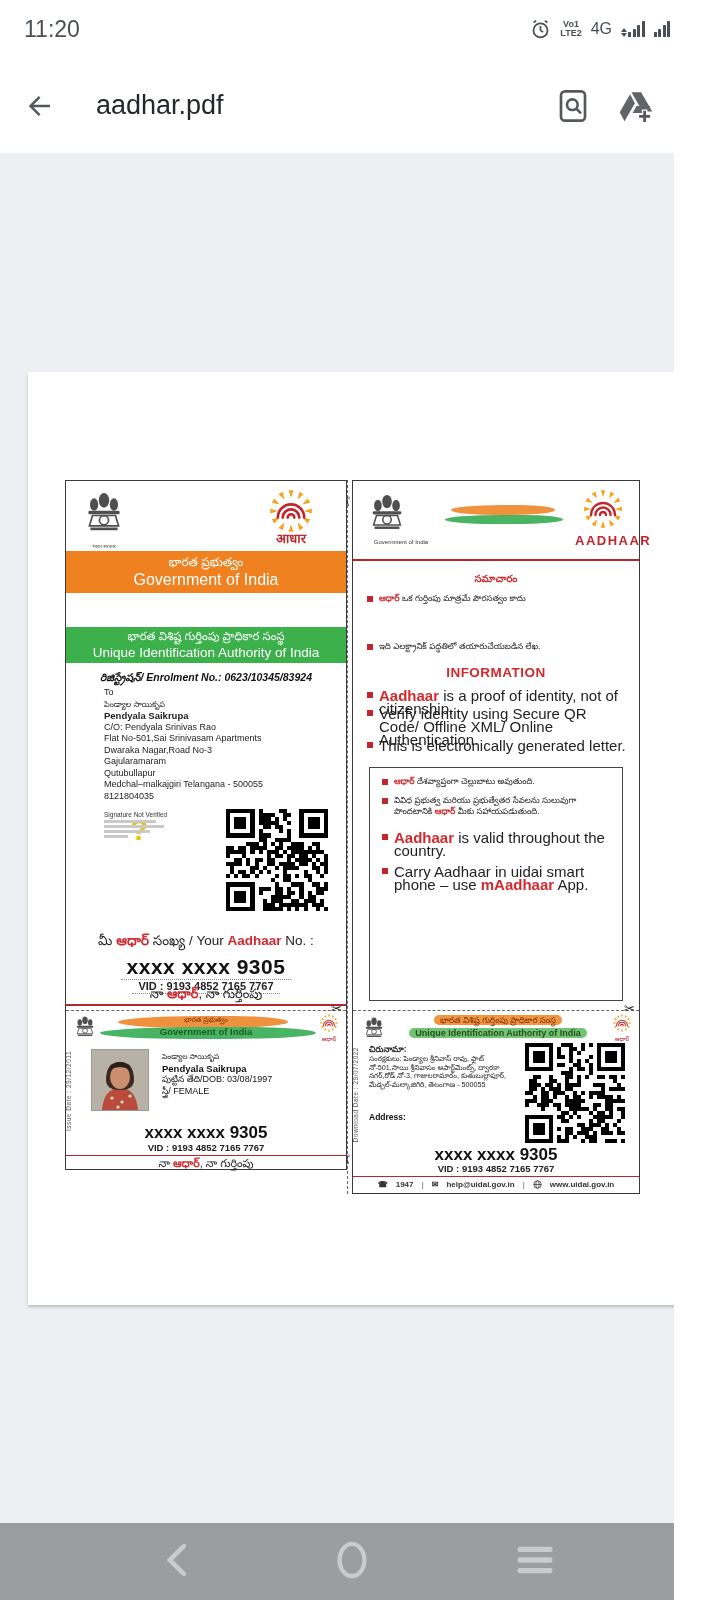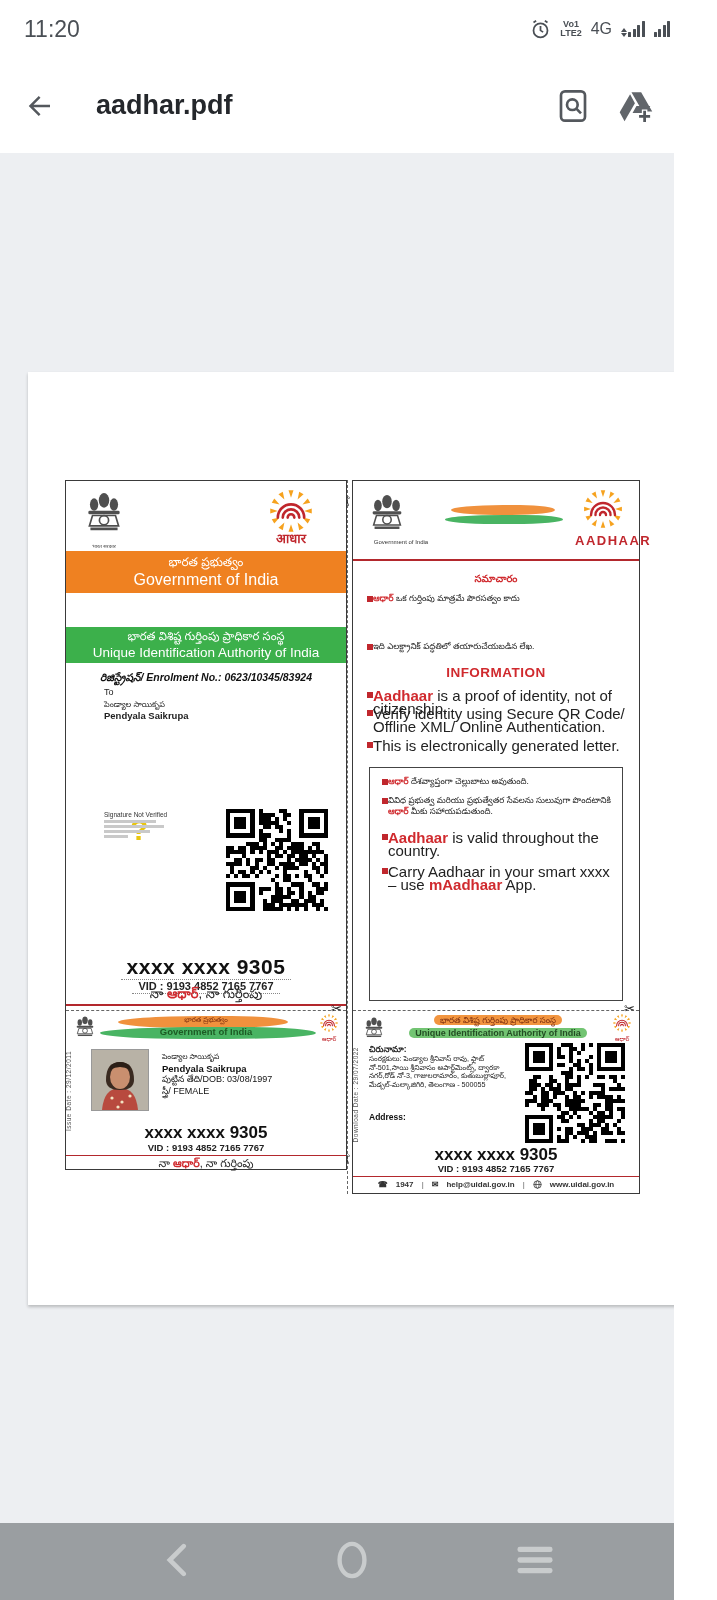--- a/index.html
+++ b/index.html
@@ -17,21 +17,21 @@
   .sigbars i{display:block;width:3px;background:#4a4f55;border-radius:.5px;}
   .sigarrows{display:flex;flex-direction:column;justify-content:flex-end;height:16px;margin-right:1px;}
   .sigarrows b{width:0;height:0;border-left:3px solid transparent;border-right:3px solid transparent;}
   .arr-up{border-bottom:4px solid #4a4f55;margin-bottom:1px;}
   .arr-dn{border-top:4px solid #4a4f55;}
   .battery{width:14px;height:24px;border:2px solid #4a4f55;border-radius:3px;position:relative;}
   .battery:before{content:"";position:absolute;left:2px;top:-5px;right:2px;height:3px;background:#4a4f55;border-radius:1px;}
   .battery i{position:absolute;left:1px;right:1px;bottom:1px;height:70%;background:#4a4f55;border-radius:1px;}
 
   
-  .appbar{position:absolute;left:0;top:58px;width:717px;height:95px;background:#fff;display:flex;align-items:center;font-weight:bold;}
+  .appbar{position:absolute;left:0;top:58px;width:717px;height:95px;background:#fff;display:flex;align-items:center;}
   .iconbtn{border:none;background:none;padding:0;cursor:pointer;display:flex;align-items:center;justify-content:center;}
   .back{width:80px;height:60px;}
   .title{font-size:27px;color:#24272b;margin-left:16px;flex:0 1 auto;}
   .ab-spacer{flex:1;}
   .ab-right{display:flex;align-items:center;gap:30px;margin-right:22px;}
 
   
   .viewer{position:absolute;left:0;top:153px;width:717px;height:1370px;background:#edeff2;}
   .sheet{position:absolute;left:28px;top:219px;width:660px;height:933px;background:#fff;box-shadow:0 2px 3px rgba(0,0,0,.22);}
 
@@ -70,21 +70,21 @@
 
   
   .gov-cap{position:absolute;left:8px;top:58px;width:80px;font-size:6px;color:#333;text-align:center;}
   .swoosh{position:absolute;overflow:visible;}
   .swoosh .o,.swoosh .g{position:absolute;border-radius:60% 40% 50% 50%/60%;filter:blur(.4px);}
   .swoosh .o{background:#f0913d;}
   .swoosh .g{background:#49b463;}
   .wordmark{position:absolute;font-size:13px;font-weight:bold;color:#c0272d;letter-spacing:1.5px;}
   .h-te{position:absolute;left:0;width:100%;text-align:center;color:#d02a2e;font-size:10px;font-weight:bold;}
   .h-en{position:absolute;left:0;width:100%;text-align:center;color:#d02a2e;font-size:13.5px;font-weight:bold;letter-spacing:.5px;}
-  .blt{position:absolute;display:flex;color:#222;}
+  .blt{position:absolute;display:flex;gap:6px;color:#222;}
   .blt .sq{flex:0 0 auto;width:6px;height:6px;background:#c0272d;margin-top:3px;}
   .blt.te{font-size:8.5px;line-height:11px;}
   .blt.en{font-size:15px;line-height:13px;}
   .infobox{position:absolute;left:16px;top:286px;width:254px;height:234px;border:1.2px solid #444;}
   .infobox .blt{position:static;margin:8px 10px 0 12px;}
 
   
   .vdate{position:absolute;left:-1px;font-size:6.5px;color:#555;writing-mode:vertical-rl;transform:rotate(180deg);letter-spacing:.5px;}
   .cardband-te{position:absolute;font-size:7px;color:#7c2d0e;text-align:center;}
   .cardband-en{position:absolute;font-weight:bold;text-align:center;}
@@ -242,20 +242,29 @@
           <div class="te" style="font-size:11.5px;line-height:15px;">భారత విశిష్ట గుర్తింపు ప్రాధికార సంస్థ</div>
           <div class="en" style="font-size:13.5px;line-height:17px;">Unique Identification Authority of India</div>
         </div>
 
         <div class="enrol">రిజిస్ట్రేషన్/ Enrolment No.: 0623/10345/83924</div>
 
         <div class="toblock">
           <div>To</div>
           <div class="nm-te">పెండ్యాల సాయికృప</div>
           <div class="nm-en">Pendyala Saikrupa</div>
+          <div>
+              <div>C/O: Pendyala Srinivas Rao</div>
+              <div>Flat No-501,Sai Srinivasam Apartments</div>
+              <div>Dwaraka Nagar,Road No-3</div>
+              <div>Gajularamaram</div>
+              <div>Qutubullapur</div>
+              <div>Medchal–malkajgiri Telangana - 500055</div>
+              <div>8121804035</div>
+            </div>
         </div>
 
         <div class="sig">
           <div class="qm">?</div>
           <div class="s1">Signature Not Verified</div>
           <div class="bar" style="width:52px"></div>
             <div class="bar" style="width:60px"></div>
             <div class="bar" style="width:46px"></div>
             <div class="bar" style="width:24px"></div>
         </div>
@@ -496,20 +505,21 @@
               <rect x="1" y="1" width="5" height="5" fill="#fff"></rect>
               <rect x="2" y="2" width="3" height="3" fill="#000"></rect>
               <rect x="18" y="0" width="7" height="7" fill="#000"></rect>
               <rect x="19" y="1" width="5" height="5" fill="#fff"></rect>
               <rect x="20" y="2" width="3" height="3" fill="#000"></rect>
               <rect x="0" y="18" width="7" height="7" fill="#000"></rect>
               <rect x="1" y="19" width="5" height="5" fill="#fff"></rect>
               <rect x="2" y="20" width="3" height="3" fill="#000"></rect>
             </svg></div>
 
+        <div class="aad-label"><span>మీ </span><span class="rd">ఆధార్</span><span> సంఖ్య / Your </span><span class="rd">Aadhaar</span><span> No. :</span></div>
         <div class="aad-num"><u>xxxx xxxx 9305</u></div>
         <div class="aad-vid"><u>VID : 9193 4852 7165 7767</u></div>
         <div class="slogan" style="top:505px;"><span>నా </span><span class="rd">ఆధార్</span><span>, నా గుర్తింపు</span></div>
         <div class="redline" style="top:523px;"></div>
         <div class="hcut" style="top:529px;"></div>
         <div class="sc" style="right:4px;top:520px;">✂</div>
 
         <div>
           <div class="swoosh" style="left:34px;top:535px;width:216px;height:26px;">
             <span class="o" style="left:18px;top:0;width:170px;height:12px;"></span>
@@ -651,21 +661,21 @@
               <span class="sq"></span>
               <span><span>వివిధ ప్రభుత్వ మరియు ప్రభుత్వేతర సేవలను సులువుగా పొందటానికి </span><span class="rd">ఆధార్</span><span> మీకు సహాయపడుతుంది.</span></span>
             </div>
           <div style="height:6px;"></div>
           <div class="blt en">
               <span class="sq"></span>
               <span><span class="rd">Aadhaar</span><span> is valid throughout the country.</span></span>
             </div>
           <div class="blt en">
               <span class="sq"></span>
-              <span><span>Carry Aadhaar in your smart xxxx – use </span><span class="rd">mAadhaar</span><span> App.</span></span>
+              <span><span>Carry Aadhaar in uidai smart phone – use </span><span class="rd">mAadhaar</span><span> App.</span></span>
             </div>
         </div>
 
         <div class="hcut" style="top:529px;"></div>
         <div class="sc" style="right:4px;top:520px;">✂</div>
 
         <div>
           <div class="abs" style="left:10px;top:534px;width:22px;height:28px;"><svg viewBox="0 0 40 46" style="width:100%;height:100%">
                 <g fill="#4f4f4f">
     <ellipse cx="20" cy="9" rx="5" ry="7"></ellipse>

